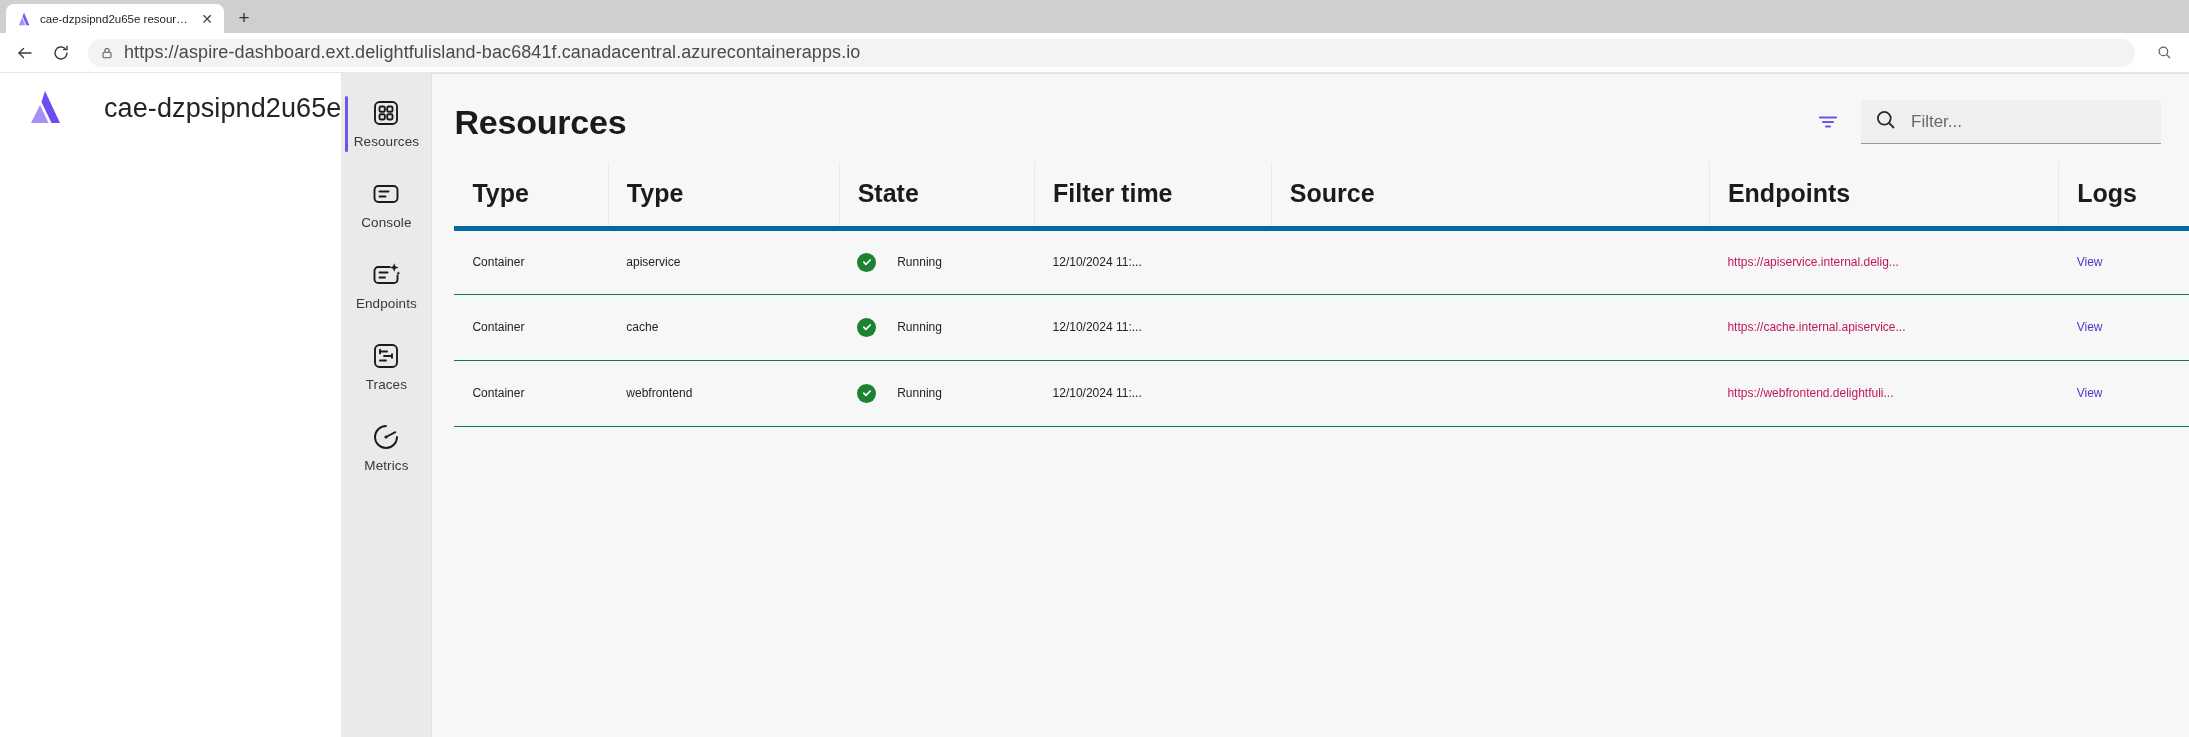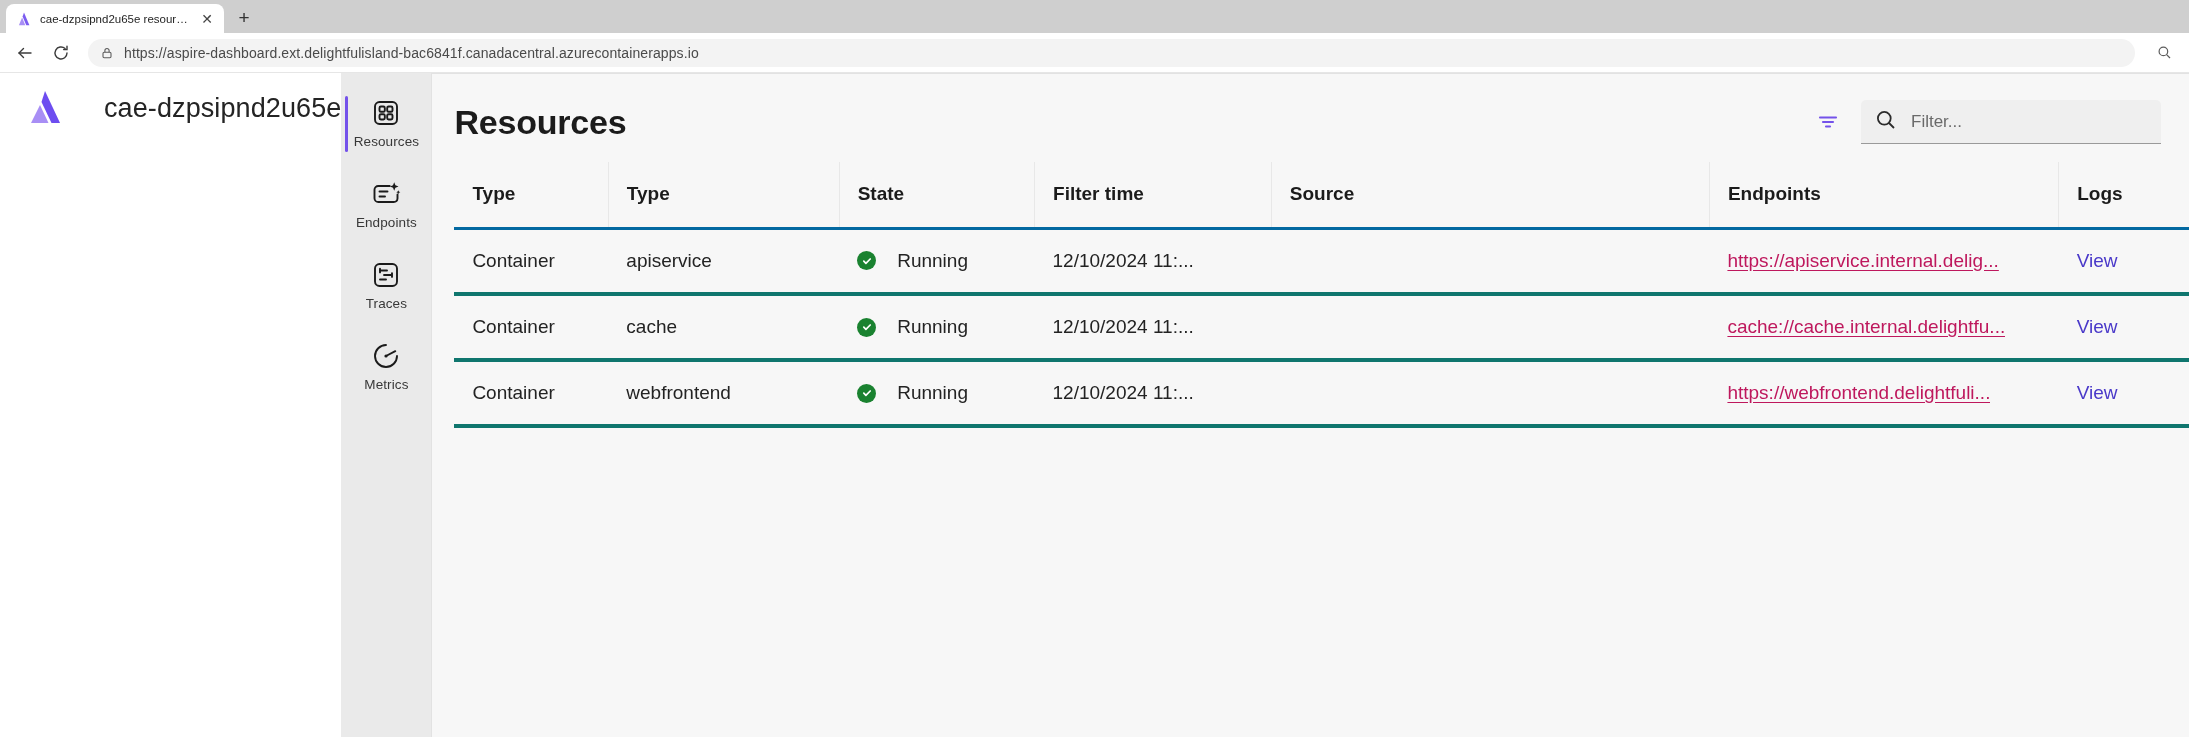--- a/index.html
+++ b/index.html
@@ -68,21 +68,21 @@
     border-radius: 14px;
     display: flex;
     align-items: center;
     padding: 0 12px;
     gap: 10px;
     margin-left: 6px;
     margin-right: 8px;
   }
   .omnibox-lock { width: 14px; height: 14px; flex:none; color:#5c5c5c; }
   .omnibox-url {
-    font-size: 14px;
+    font-size: 18px;
     color: #4a4a4a;
     white-space: nowrap; overflow: hidden;
     letter-spacing: 0.1px;
   }
   .toolbar-right { width: 30px; height:30px; display:flex; align-items:center; justify-content:center; color:#5c5c5c; flex:none; }
 
   
   .app { flex: 1; display: flex; flex-direction: row; background:#ffffff; min-height:0; }
 
   .app-header {
@@ -178,37 +178,37 @@
     color: #b91c1c;
     width: 100%;
   }
   .searchbox input::placeholder { color: #6a6a6a; }
 
   
   .table-wrap { flex: 1; overflow: hidden; padding: 0 0 0 22px; }
   table { width: 100%; border-collapse: collapse; table-layout: fixed; }
   thead th {
     text-align: left;
-    font-size: 19px;
+    font-size: 25px;
     font-weight: 600;
     color: #1b1b1b;
     padding: 14px 0 14px 18px;
-    border-bottom: 3px solid #0369a1;
+    border-bottom: 5px solid #0369a1;
     border-left: 1px solid #e8e8e8;
     height: 66px;
     vertical-align: middle;
     white-space: nowrap;
   }
   thead th:first-child { border-left: none; padding-left: 18px; }
   tbody td {
-    font-size: 19px;
+    font-size: 12px;
     color: #232323;
     padding: 0 0 0 18px;
     height: 66px;
-    border-bottom: 4px solid #0f766e;
+    border-bottom: 1px solid #0f766e;
     vertical-align: middle;
     white-space: nowrap;
     overflow: hidden;
   }
   .cell-state { display: flex; align-items: center; gap: 21px; }
   .state-dot {
     width: 19px; height: 19px; border-radius: 50%;
     background: #1a8230;
     display: flex; align-items: center; justify-content: center;
     flex: none;
@@ -303,20 +303,30 @@
               <rect x="4" y="4" width="22" height="22" rx="4.5"></rect>
               <rect x="8.5" y="8.5" width="5.3" height="5.3" rx="1.4"></rect>
               <rect x="16.2" y="8.5" width="5.3" height="5.3" rx="1.4"></rect>
               <rect x="8.5" y="16.2" width="5.3" height="5.3" rx="1.4"></rect>
               <rect x="16.2" y="16.2" width="5.3" height="5.3" rx="1.4"></rect>
             </svg>
           </span>
           <span class="nav-label">Resources</span>
         </div>
 
+        <div class="nav-item">
+          <span class="nav-icon">
+            <svg width="30" height="30" viewBox="0 0 30 30" fill="none" stroke="#1b1b1b" stroke-width="1.9" stroke-linecap="round">
+              <rect x="3.5" y="7" width="23" height="16" rx="4"></rect>
+              <path d="M8.5 12.5h9"></path>
+                <path d="M8.5 17.5h6"></path>
+            </svg>
+          </span>
+          <span class="nav-label">Console</span>
+        </div>
 
         <div class="nav-item">
           <span class="nav-icon">
             <svg width="30" height="30" viewBox="0 0 30 30" fill="none" stroke="#1b1b1b" stroke-width="1.9" stroke-linecap="round">
               <path d="M26.5 15.5v4A3.8 3.8 0 0 1 22.7 23H7.3A3.8 3.8 0 0 1 3.5 19.2V10.8A3.8 3.8 0 0 1 7.3 7h11.4"></path>
               <path d="M8.5 12.5h8"></path>
                 <path d="M8.5 17.5h5.5"></path>
               <path d="M23.2 3.2 L24.4 6.3 L27.5 7.5 L24.4 8.7 L23.2 11.8 L22 8.7 L18.9 7.5 L22 6.3 Z" fill="#1b1b1b" stroke="none"></path>
               <path d="M27.3 11.2 L27.9 12.6 L29.3 13.2 L27.9 13.8 L27.3 15.2 L26.7 13.8 L25.3 13.2 L26.7 12.6 Z" fill="#1b1b1b" stroke="none"></path>
             </svg>
@@ -431,21 +441,21 @@
                       <svg width="12" height="12" viewBox="0 0 12 12" fill="none" stroke="#ffffff" stroke-width="1.7" stroke-linecap="round" stroke-linejoin="round">
                         <path d="M2.8 6.2 L4.9 8.3 L9.2 4"></path>
                       </svg>
                     </span>
                     <span>Running</span>
                   </span>
                 </td>
                 <td>12/10/2024 11:...</td>
                 <td></td>
                 <td>
-                  <a href="#" class="link truncate">cache://cache.internal.delightfu...</a>
+                  <a href="#" class="link truncate">https://cache.internal.apiservice...</a>
                 </td>
                 <td>
                   <a href="#" class="link-plain">View</a>
                 </td>
               </tr>
 
               <tr>
                 <td>Container</td>
                 <td>webfrontend</td>
                 <td>

